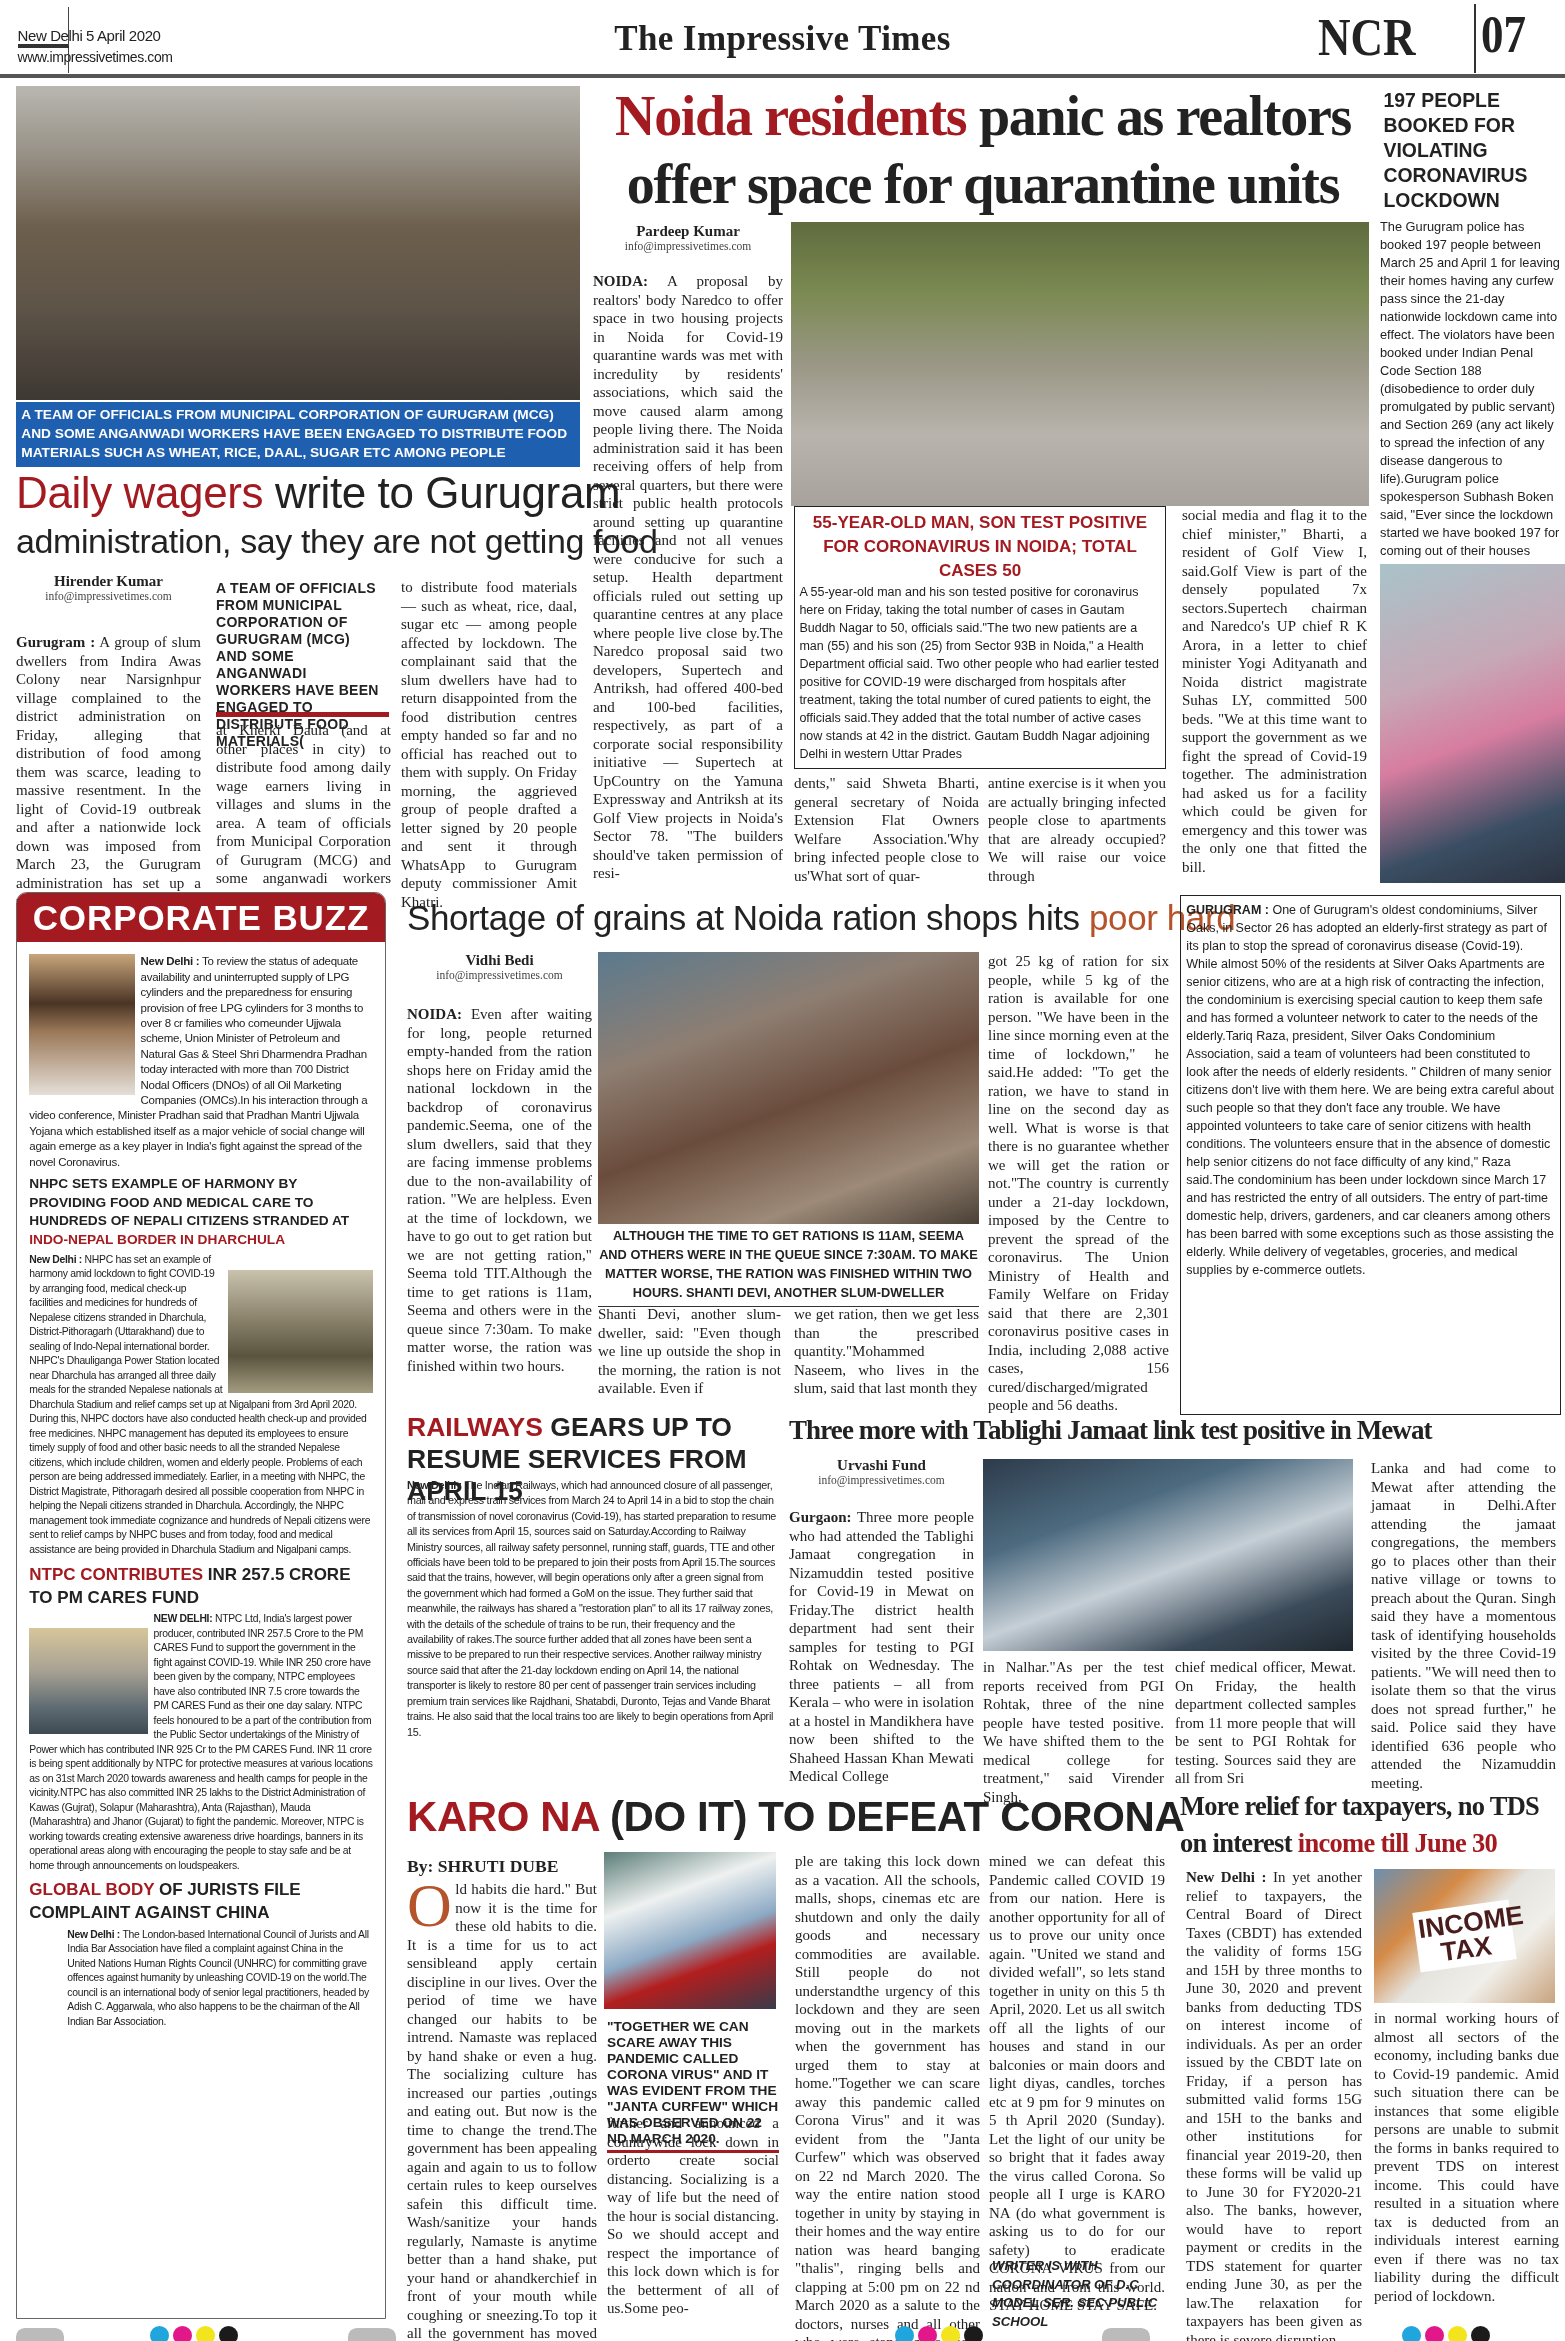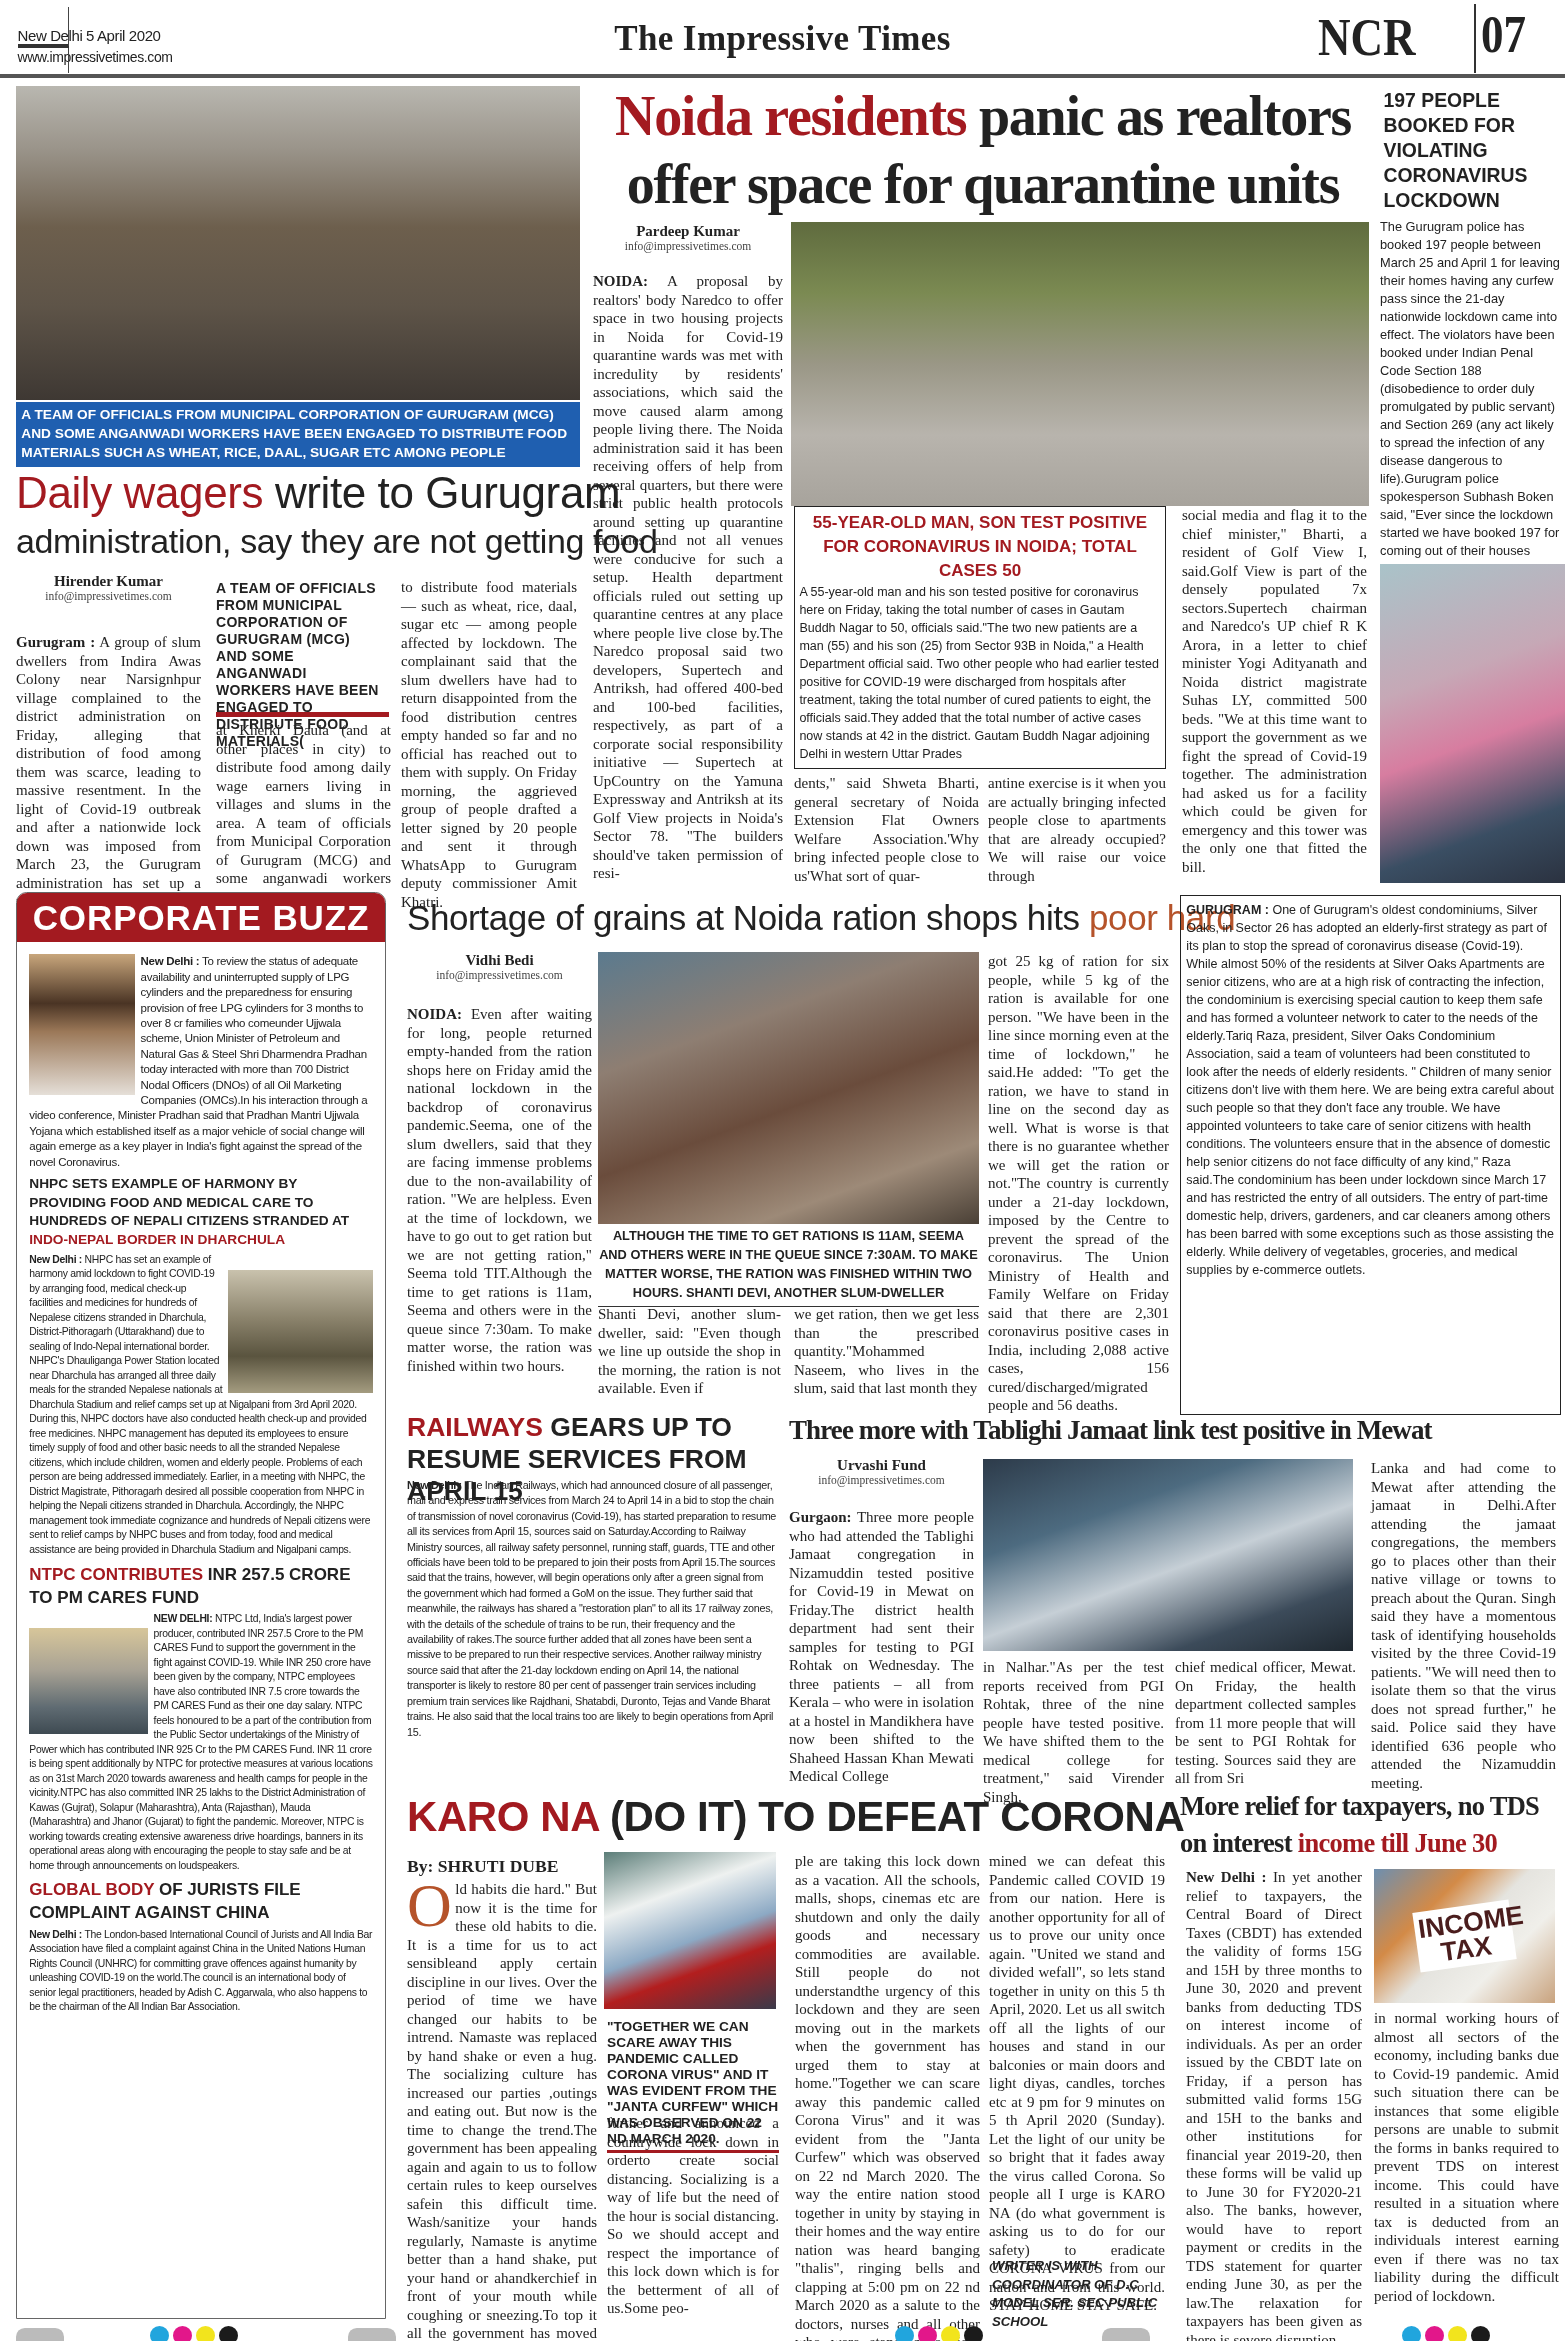--- a/index.html
+++ b/index.html
@@ -101,21 +101,21 @@
       <span>INR 257.5 CRORE TO PM CARES FUND</span>
     </div>
     <div style="float:left;width:119px;height:106px;margin:19.4px 5.3px 1.8px 0;background:linear-gradient(180deg,#d7c69a 0%,#a8a294 40%,#5f6b72 75%,#3e4a52 100%);"></div>
     <div class="body-narrow" style="font-size:10.4px;line-height:14.5px;margin-top:3.5px;">
       <b>NEW DELHI:</b> <span>NTPC Ltd, India's largest power producer, contributed INR 257.5 Crore to the PM CARES Fund to support the government in the fight against COVID-19. While INR 250 crore have been given by the company, NTPC employees have also contributed INR 7.5 crore towards the PM CARES Fund as their one day salary. NTPC feels honoured to be a part of the contribution from the Public Sector undertakings of the Ministry of Power which has contributed INR 925 Cr to the PM CARES Fund. INR 11 crore is being spent additionally by NTPC for protective measures at various locations as on 31st March 2020 towards awareness and health camps for people in the vicinity.NTPC has also committed INR 25 lakhs to the District Administration of Kawas (Gujrat), Solapur (Maharashtra), Anta (Rajasthan), Mauda (Maharashtra) and Jhanor (Gujarat) to fight the pandemic. Moreover, NTPC is working towards creating extensive awareness drive hoardings, banners in its operational areas along with encouraging the people to stay safe and be at home through announcements on loudspeakers.</span>
     </div>
     <div class="boxhead" style="font-size:17px;line-height:23px;margin-top:5.3px;clear:both;">
       <span class="red">GLOBAL BODY</span>
       <span>OF JURISTS FILE COMPLAINT AGAINST CHINA</span>
     </div>
-    <div class="body-narrow" style="font-size:10.4px;line-height:14.5px;margin-top:3.5px;">
+    <div class="body-narrow" style="font-size:10.4px;line-height:14.5px;margin-top:3.5px;margin-left:38px;">
       <b>New Delhi :</b> <span>The London-based International Council of Jurists and All India Bar Association have filed a complaint against China in the United Nations Human Rights Council (UNHRC) for committing grave offences against humanity by unleashing COVID-19 on the world.The council is an international body of senior legal practitioners, headed by Adish C. Aggarwala, who also happens to be the chairman of the All Indian Bar Association.</span>
     </div>
   </div>
 </div>
 
 <div class="abs cond" style="left:407px;top:891px;width:758px;font-size:35px;line-height:53px;white-space:nowrap;">
   <span>Shortage of grains at Noida ration shops hits</span>
   <span class="orange">poor hard</span>
 </div>
 <div class="abs" style="left:407px;top:952px;width:185px;">

